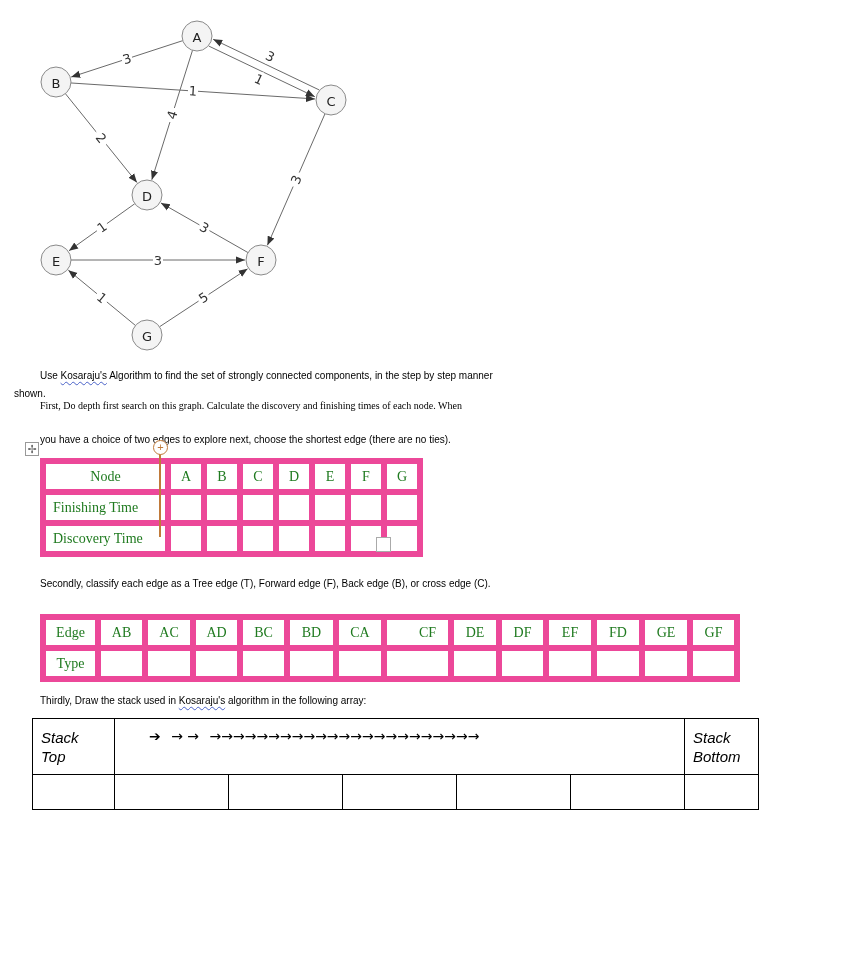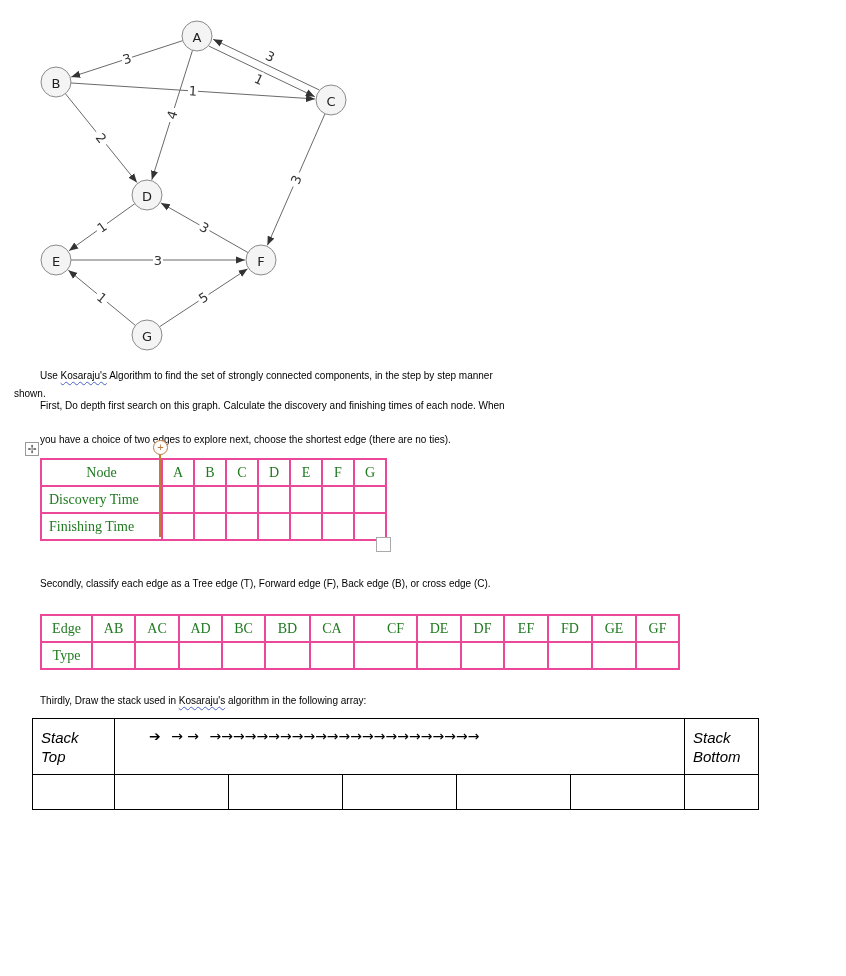--- a/index.html
+++ b/index.html
@@ -6,21 +6,21 @@
   body { width:846px; height:976px; position:relative; overflow:hidden;
          font-family:"Liberation Sans", sans-serif; color:#000; }
   #graph { position:absolute; left:0; top:0; }
   .node circle { fill:#f4f4f4; stroke:#8a8a8a; stroke-width:1; }
   .node text { font-family:"DejaVu Sans", sans-serif; font-size:13px; fill:#222; text-anchor:middle; dominant-baseline:central; }
   .edge line { stroke:#6a6a6a; stroke-width:1; }
   .elabel { font-family:"DejaVu Sans", sans-serif; font-size:13px; fill:#333; text-anchor:middle; dominant-baseline:central; }
   .para { position:absolute; font-size:10px; line-height:18px; }
   .squig { text-decoration: underline wavy #4a62c8; text-decoration-thickness:1px; text-underline-offset:2px; }
   table.tt { position:absolute; border-collapse:collapse; font-family:"Liberation Serif", serif; font-size:14px; color:#1f7a1f; }
-  table.tt td { border:2px solid #ec4899; padding:0; text-align:center; height:25px;font-family:Liberation Serif, serif; }
+  table.tt td { border:6px solid #ec4899; padding:0; text-align:center; height:25px;font-family:Liberation Serif, serif; }
   table.tt td.left { text-align:left; padding-left:7px; }
   .move-handle { position:absolute; left:25px; top:442px; width:12px; height:12px; border:1px solid #999; font-size:11px; line-height:12px; text-align:center; color:#666; background:#fff; }
   .resize-handle { position:absolute; left:376px; top:537px; width:13px; height:13px; border:1px solid #aaa; background:#fff; }
   .col-marker { position:absolute; left:159px; top:447px; width:2px; height:90px; background:#c07a3a; }
   .col-marker-plus { position:absolute; left:153px; top:440px; width:13px; height:13px; border:1px solid #c07a3a; border-radius:50%; background:#fff; color:#c07a3a; font-size:11px; line-height:13px; text-align:center; }
   table.stack { position:absolute; left:32px; top:718px; border-collapse:collapse; font-size:15px; }
   table.stack td { border:1px solid #000; vertical-align:top; padding:0; }
   .arrows { font-family:"DejaVu Sans", sans-serif; font-size:14px; letter-spacing:0px; padding-top:9px; padding-left:34px; white-space:nowrap; }
   .arrows .bold { font-weight:bold; }
 </style>
@@ -125,49 +125,49 @@
         <text x="147" y="336">G</text>
       </g>
     </g>
 </svg>
 
 <div class="para" style="left:40px; top:367px;">
   <span>Use </span><span class="squig">Kosaraju's</span><span> Algorithm to find the set of strongly connected components, in the step by step manner</span>
 </div>
 <div class="para" style="left:14px; top:385px;">shown.</div>
 
-<div class="para" style="left:40px; top:397px;">First, Do depth first search on this graph.  Calculate the discovery and finishing times of each node.  When</div>
+<div class="para" style="left:40px; top:397px;font-family:Liberation Serif, serif;">First, Do depth first search on this graph.  Calculate the discovery and finishing times of each node.  When</div>
 <div class="para" style="left:40px; top:431px;">you have a choice of two edges to explore next, choose the shortest edge (there are no ties).</div>
 
 <div class="move-handle">✢</div>
 
 <table class="tt" style="left:40px; top:458px;">
   <tbody id="dfs-tbody">
       <tr>
         <td style="width: 119px;">Node</td>
         <td style="width: 30px;">A</td>
         <td style="width: 30px;">B</td>
         <td style="width: 30px;">C</td>
         <td style="width: 30px;">D</td>
         <td style="width: 30px;">E</td>
         <td style="width: 30px;">F</td>
         <td style="width: 30px;">G</td>
       </tr>
       <tr>
+        <td class="left">Finishing Time</td>
+        <td></td>
+        <td></td>
+        <td></td>
+        <td></td>
+        <td></td>
+        <td></td>
+        <td></td>
+      </tr>
+      <tr>
         <td class="left">Discovery Time</td>
-        <td></td>
-        <td></td>
-        <td></td>
-        <td></td>
-        <td></td>
-        <td></td>
-        <td></td>
-      </tr>
-      <tr>
-        <td class="left">Finishing Time</td>
         <td></td>
         <td></td>
         <td></td>
         <td></td>
         <td></td>
         <td></td>
         <td></td>
       </tr>
     </tbody>
 </table>

